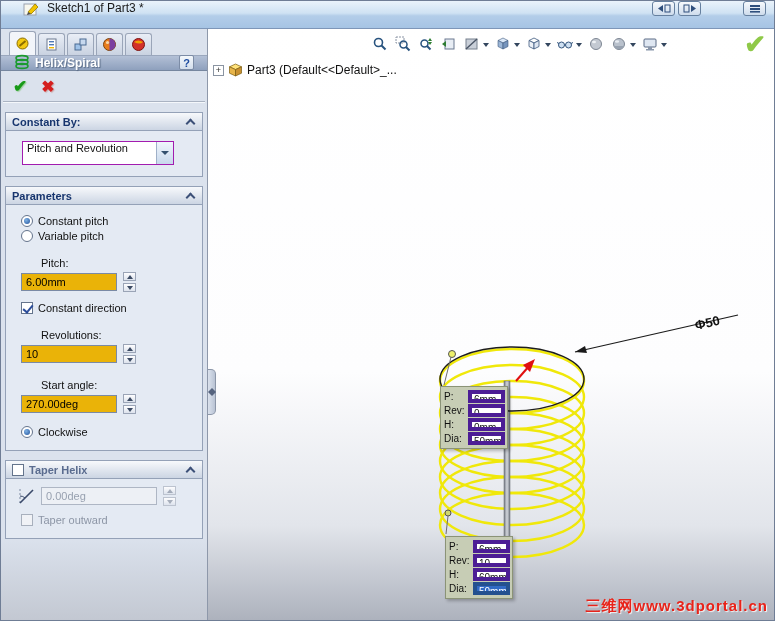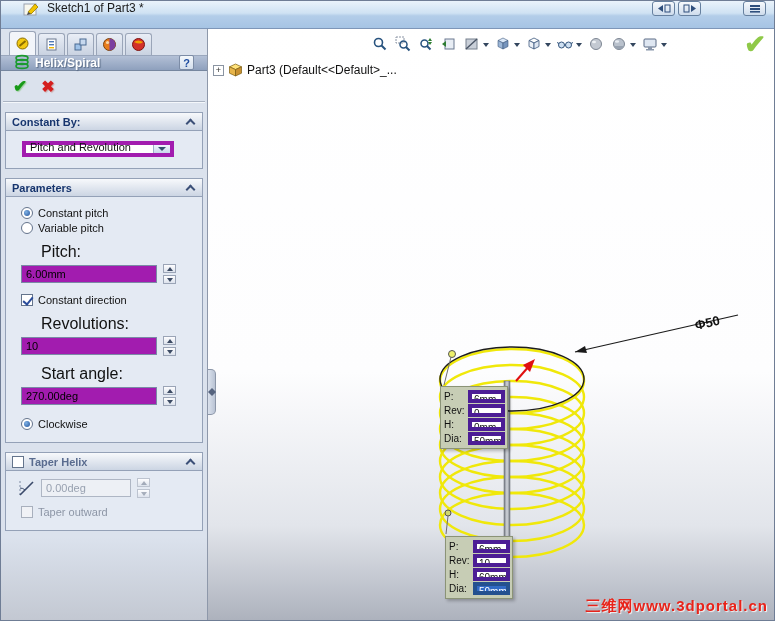--- a/index.html
+++ b/index.html
@@ -50,42 +50,42 @@
   .group-hd { height:19px; display:flex; align-items:center; padding:0 6px;
     background:linear-gradient(180deg,#f7f9fc,#ccd5e3); border:1px solid #94a1b7;
     font-weight:bold; color:#17356e; }
   .group-hd .hd-label { font-size:11px; }
   .group-hd .hd-label.dim { color:#5a6c8f; }
   .chev { margin-left:auto; width:10px; height:9px; position:relative; }
   .chev::before { content:""; position:absolute; left:1px; top:3px; width:5px; height:5px;
     border-left:2px solid #3c5078; border-top:2px solid #3c5078; transform:rotate(45deg); }
   .group-bd { border:1px solid #94a1b7; border-top:none; background:#e4eaf3; padding:7px 6px 9px 8px; }
 
-  .select { width:152px; height:16px; margin:3px 0 2px 8px; background:#fff; border:4px solid #a21caf;
-    display:flex; align-items:flex-end; }
+  .select { width:152px; height:24px; margin:3px 0 2px 8px; background:#fff; border:1px solid #a21caf;
+    display:flex; align-items:flex-start; }
   .sel-text { flex:1; padding:0 4px; font-size:11px; white-space:nowrap; overflow:hidden; }
   .sel-btn { width:17px; height:100%; border-left:1px solid #9fb0c8;
     background:linear-gradient(#f0f6fc,#c8d8ec); display:flex; align-items:center; justify-content:center; }
   .tri-dn { width:0; height:0; border-left:4px solid transparent; border-right:4px solid transparent;
     border-top:4px solid #33506e; }
 
   .opt { display:flex; align-items:center; gap:5px; margin:3px 0 3px 7px; font-size:11px; }
   .opt .txt.dim { color:#8d96a6; }
   .radio { width:12px; height:12px; border-radius:50%; border:1px solid #64748c; background:#fff;
     position:relative; flex:0 0 12px; }
   .radio.on::after { content:""; position:absolute; left:2px; top:2px; width:6px; height:6px;
     border-radius:50%; background:radial-gradient(circle at 35% 35%, #7fb2e5, #23539b); }
   .cbox { width:12px; height:12px; border:1px solid #64748c; background:#fff; position:relative; flex:0 0 12px; }
   .cbox.on::after { content:""; position:absolute; left:3px; top:0px; width:4px; height:8px;
     border-right:2px solid #2b4d9b; border-bottom:2px solid #2b4d9b; transform:rotate(40deg); }
   .cbox.dis { border-color:#a8b0bd; background:#f0f2f6; }
 
-  .fld-label { margin:9px 0 3px 7px; font-size:16px;padding-left:20px; }
+  .fld-label { margin:15px 0 3px 7px; font-size:11px;padding-left:20px; }
   .inp-row { display:flex; align-items:center; margin-left:7px; }
-  .pm-input { width:136px; height:18px; border:1px solid #7a8aa5; background:#a21caf; font-size:11px;
+  .pm-input { width:96px; height:18px; border:1px solid #7a8aa5; background:#eab308; font-size:11px;
     padding:0 4px; font-family:"Liberation Sans",sans-serif; }
   .pm-input.dis { background:#edf0f5; color:#98a1b0; border-color:#aeb6c4; }
   .spinner { margin-left:6px; display:flex; flex-direction:column; gap:2px; }
   .sp { display:block; width:13px; height:9px; border:1px solid #9aa4b6;
     background:linear-gradient(#fdfdfe,#dde3ed); position:relative; }
   .sp::after { content:""; position:absolute; left:3px; border-left:3px solid transparent; border-right:3px solid transparent; }
   .sp.up::after { top:2px; border-bottom:4px solid #3b4a63; }
   .sp.dn::after { top:2px; border-top:4px solid #3b4a63; }
   .sp.dis { border-color:#bcc3cf; }
   .sp.dis::after { opacity:.4; }
@@ -299,21 +299,21 @@
           <span class="hd-label dim">Taper Helix</span>
           <span class="chev"></span>
         </div>
         <div class="group-bd">
           <div class="inp-row" style="margin-left:2px;">
             <svg class="taper-ic" viewBox="0 0 22 20">
               <line x1="4" y1="17" x2="4" y2="3" stroke="#7d8aa2" stroke-dasharray="2 2"></line>
               <line x1="4" y1="17" x2="17" y2="4" stroke="#3a4a6a" stroke-width="1.6"></line>
               <path d="M4 10 a7 7 0 0 1 5 2" fill="none" stroke="#3a4a6a"></path>
             </svg>
-            <input class="pm-input dis" readonly="" style="width: 90px;" value="0.00deg">
+            <input class="pm-input dis" readonly="" style="width: 116px;" value="0.00deg">
             <span class="spinner">
               <span class="sp up dis"></span>
               <span class="sp dn dis"></span>
             </span>
           </div>
           <div class="opt" style="margin-top:8px;">
             <span class="cbox dis"></span>
             <span class="txt dim">Taper outward</span>
           </div>
         </div>

